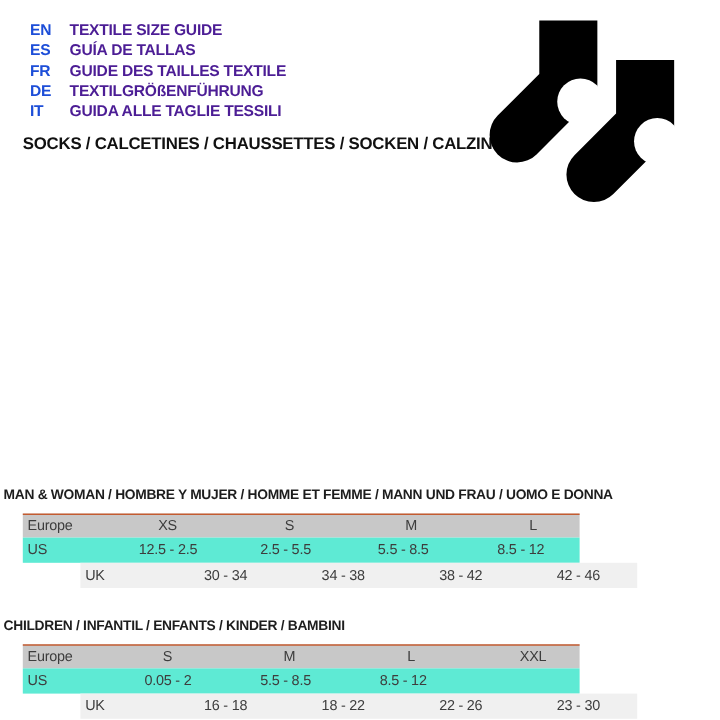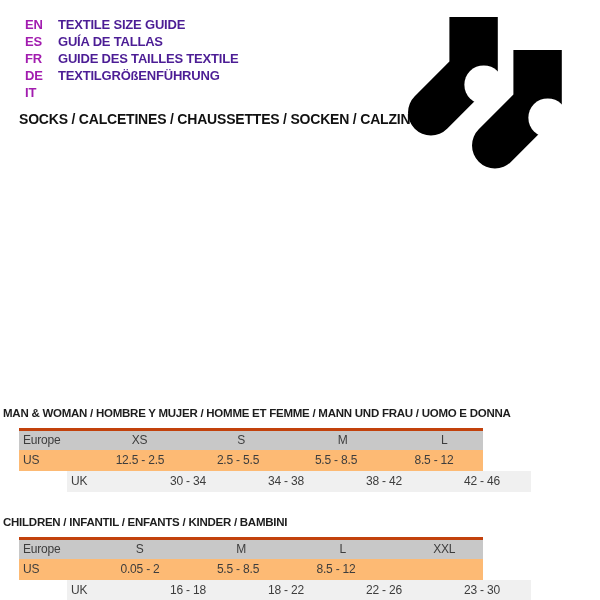--- a/index.html
+++ b/index.html
@@ -3,41 +3,41 @@
 <meta charset="utf-8">
 <style>
   html,body{margin:0;padding:0;background:#fff;}
   .canvas{
     position:relative;width:600px;height:600px;background:#ffffff;overflow:hidden;
     font-family:"Liberation Sans",sans-serif;color:#111;
   }
   
   .lang-block{position:absolute;left:25px;top:16px;}
   .lang-row{display:flex;height:17px;line-height:17px;}
-  .lang-code{width:33px;font-size:13px;font-weight:700;letter-spacing:-0.2px;color:#a21caf;}
+  .lang-code{width:33px;font-size:13px;font-weight:700;letter-spacing:-0.2px;color:#1d4ed8;}
   .lang-label{font-size:13px;font-weight:700;letter-spacing:-0.2px;color:#4c1d95;text-align:center;}
   .category-line{
     position:absolute;left:19px;top:111px;font-size:14px;font-weight:700;
     letter-spacing:-0.2px;color:#111;
   }
   
   .socks-svg{position:absolute;left:390px;top:0;width:210px;height:190px;}
   
   .tbl-title{
     position:absolute;left:3px;font-size:11.5px;font-weight:700;
     letter-spacing:-0.25px;color:#1d1d1d;white-space:nowrap;
   }
   .tbl{position:absolute;left:19px;width:464px;font-size:12px;color:#3d3d3d;letter-spacing:-0.2px;}
   .trow{display:flex;width:464px;}
   .thead{
     height:19px;line-height:19px;background:#c8c8c8;
-    border-top:3px solid #c2410c;
+    border-top:1px solid #c2410c;
     gap:24px;
   }
-  .tdata{height:21px;line-height:21px;background:#fdba74;}
+  .tdata{height:21px;line-height:21px;background:#5eead4;}
   .tdata.alt{background:#f0f0f0;margin-left:48px;}
   .c0{width:72px;padding-left:4px;text-align:left;box-sizing:border-box;}
   .c{width:98px;text-align:center;}
 </style>
 </head>
 <body>
 
 <div class="canvas">
 
   <div class="lang-block">
@@ -52,20 +52,21 @@
     <div class="lang-row">
       <span class="lang-code">FR</span>
       <span class="lang-label">GUIDE DES TAILLES TEXTILE</span>
     </div>
     <div class="lang-row">
       <span class="lang-code">DE</span>
       <span class="lang-label">TEXTILGRÖßENFÜHRUNG</span>
     </div>
     <div class="lang-row">
       <span class="lang-code">IT</span>
+      <span class="lang-label">GUIDA ALLE TAGLIE TESSILI</span>
     </div>
   </div>
 
   <div class="category-line">SOCKS / CALCETINES / CHAUSSETTES / SOCKEN / CALZINI</div>
 
   <svg class="socks-svg" viewBox="0 0 210 190" aria-hidden="true">
 
     <g transform="translate(24.2,17) scale(0.88)">
       <path d="M 40 0 L 95 0 L 95 69.3 L 37.4 126.9 A 26 26 0 0 1 0.6 90.1 L 40 50.7 Z" fill="#000000"></path>
       <circle cx="79" cy="77" r="22" fill="#ffffff"></circle>

